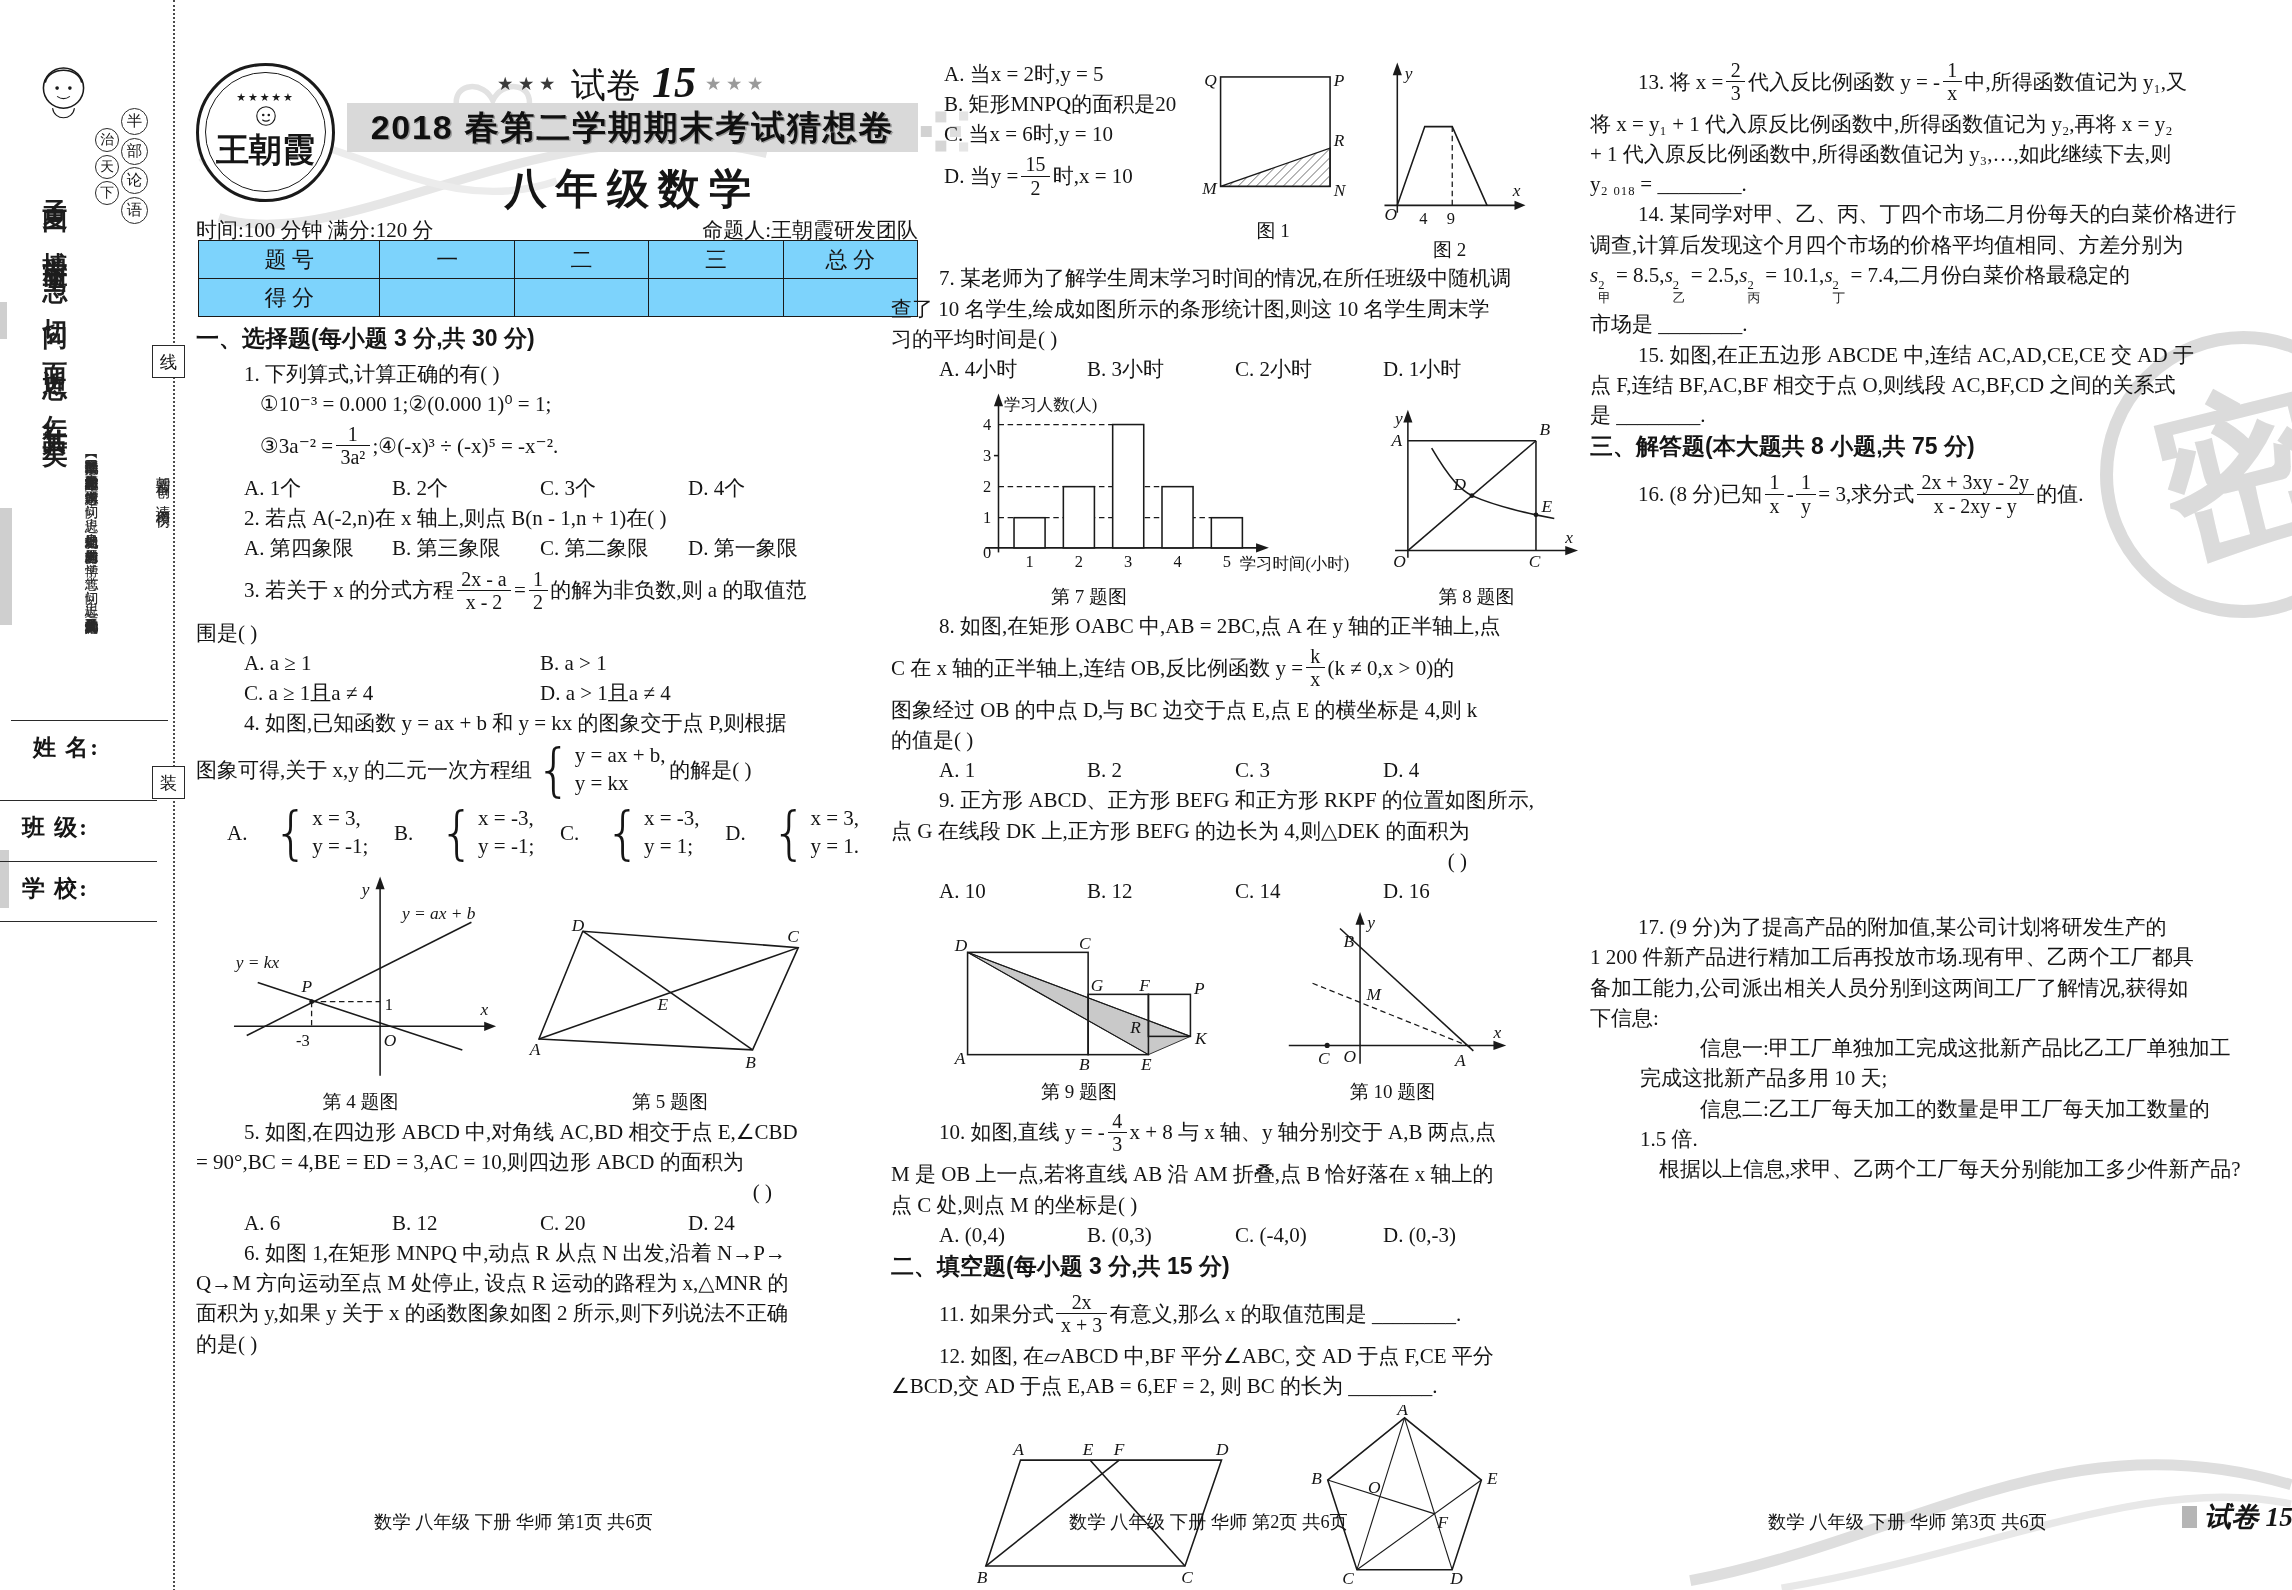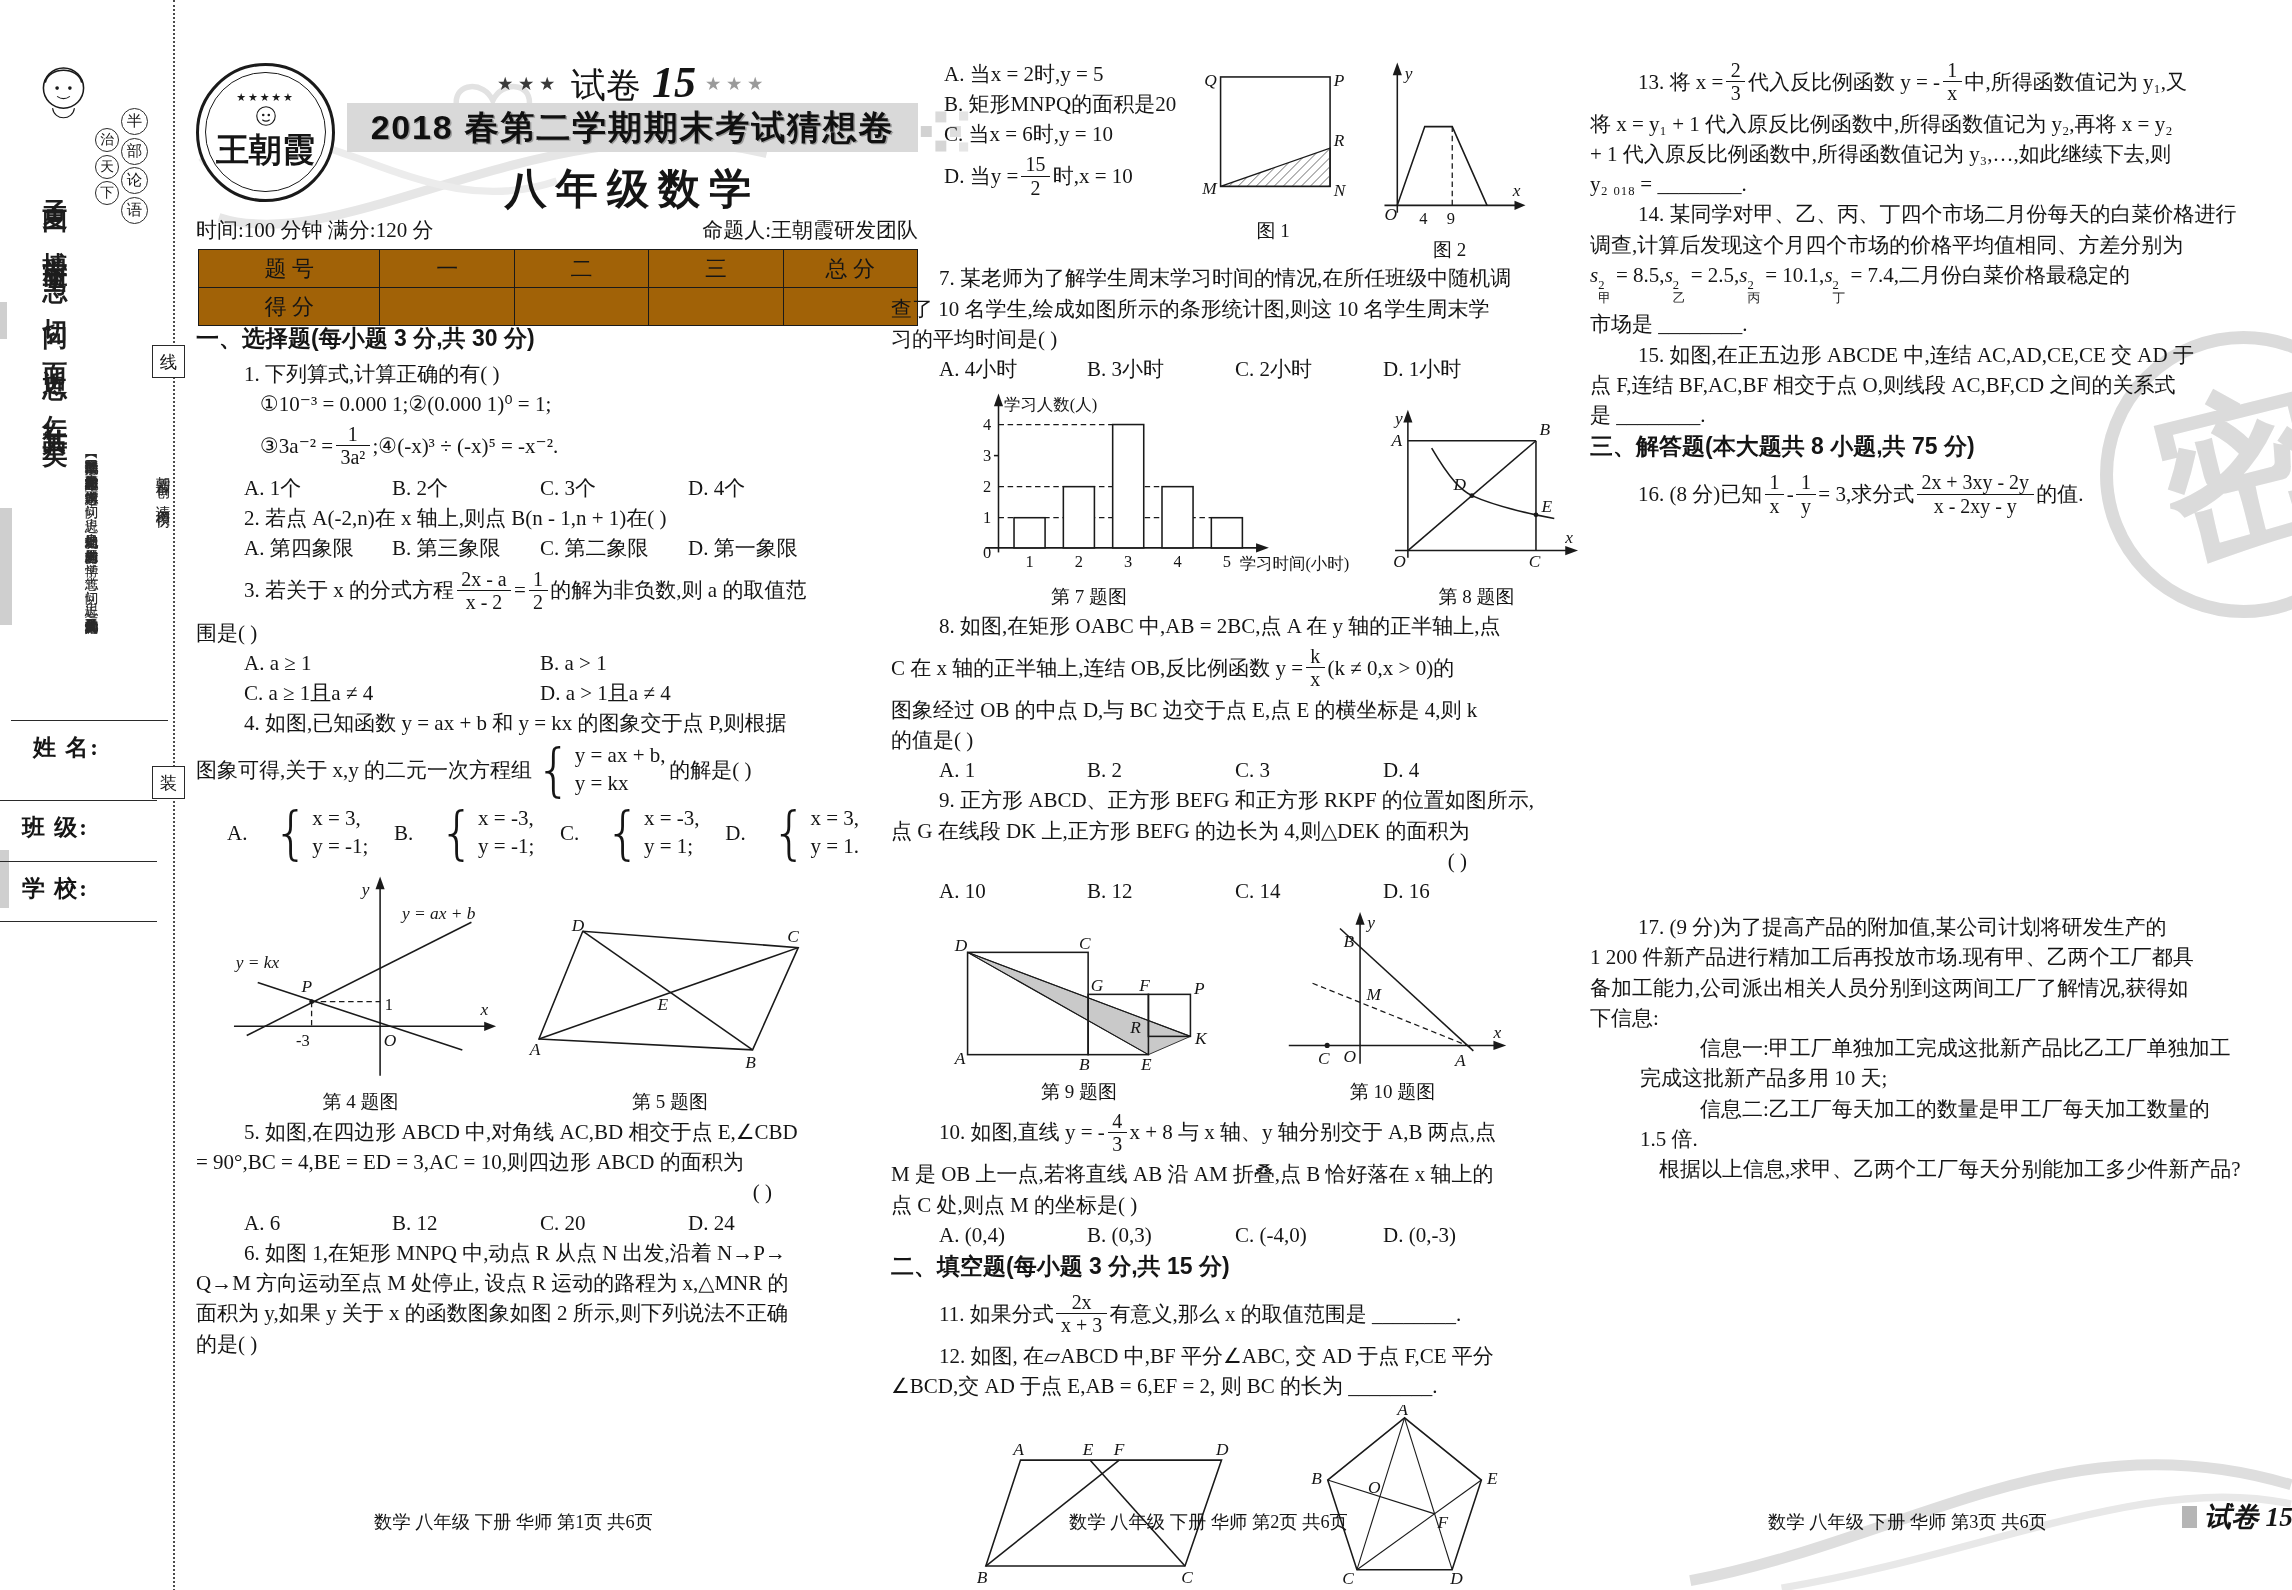--- a/index.html
+++ b/index.html
@@ -34,21 +34,21 @@
   .tstars{font-size:18.3px;letter-spacing:4.6px;color:#3a3a3a;vertical-align:7.3px;}
   .tstars.gray{color:#9a9a9a;}
   .title-word{font-size:35px;font-weight:normal;margin:0 7.3px;}
   .title-num{font-size:44px;font-weight:bold;font-style:italic;margin-right:5.5px;}
   .banner{position:absolute;left:151px;top:46px;width:571px;height:49px;background:#d9d9d9;
           display:flex;align-items:center;justify-content:center;font-family:"Liberation Sans",sans-serif;
           font-weight:bold;font-size:34px;letter-spacing:1.8px;color:#101010;text-shadow:1.4px 1.4px 0 #9d9d9d;}
   .subject{position:absolute;left:151px;top:104px;width:571px;text-align:center;
            font-family:"Liberation Sans",sans-serif;font-weight:bold;font-size:42px;letter-spacing:9.1px;}
   .meta{position:absolute;left:0;top:159px;width:722px;display:flex;justify-content:space-between;font-size:21px;}
-  .stable{position:absolute;left:1.8px;top:192px;border-collapse:collapse;background:#a16207;}
+  .stable{position:absolute;left:1.8px;top:183px;border-collapse:collapse;background:#7dd3fc;}
   .stable td{border:1.8px solid #1a1a1a;height:35px;text-align:center;font-size:22px;}
   
   .col{position:absolute;font-size:21px;line-height:1.05;z-index:2;}
   .line{margin:0 0 8.2px 0;white-space:nowrap;}
   .ind{padding-left:48px;}
   .ind2{padding-left:64px;}
   .tall{display:flex;align-items:center;white-space:nowrap;margin:1.8px 0 8.2px 0;}
   .opts{display:flex;padding-left:48px;margin-bottom:8.2px;}
   .opts>span{flex:0 0 25%;}
   .optrow{display:flex;padding-left:48px;margin-bottom:8.2px;}

